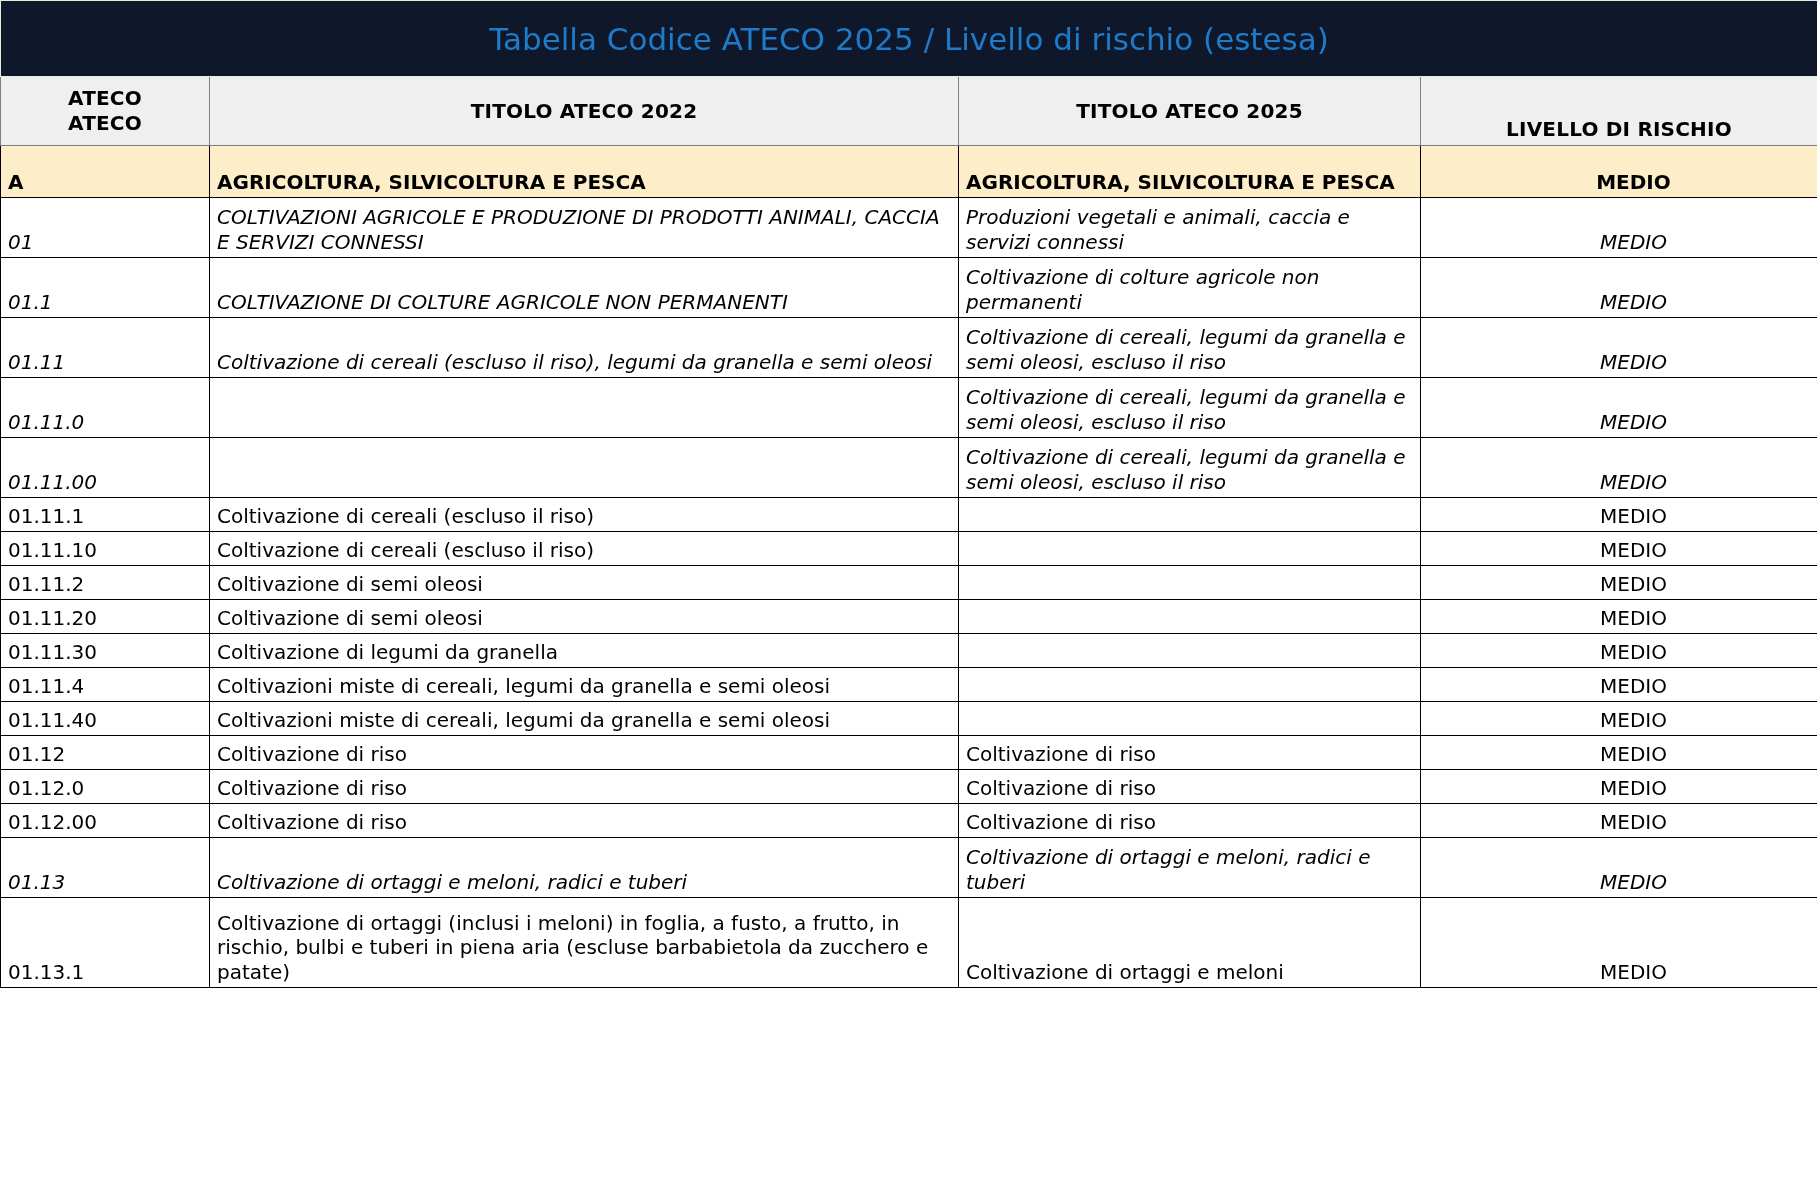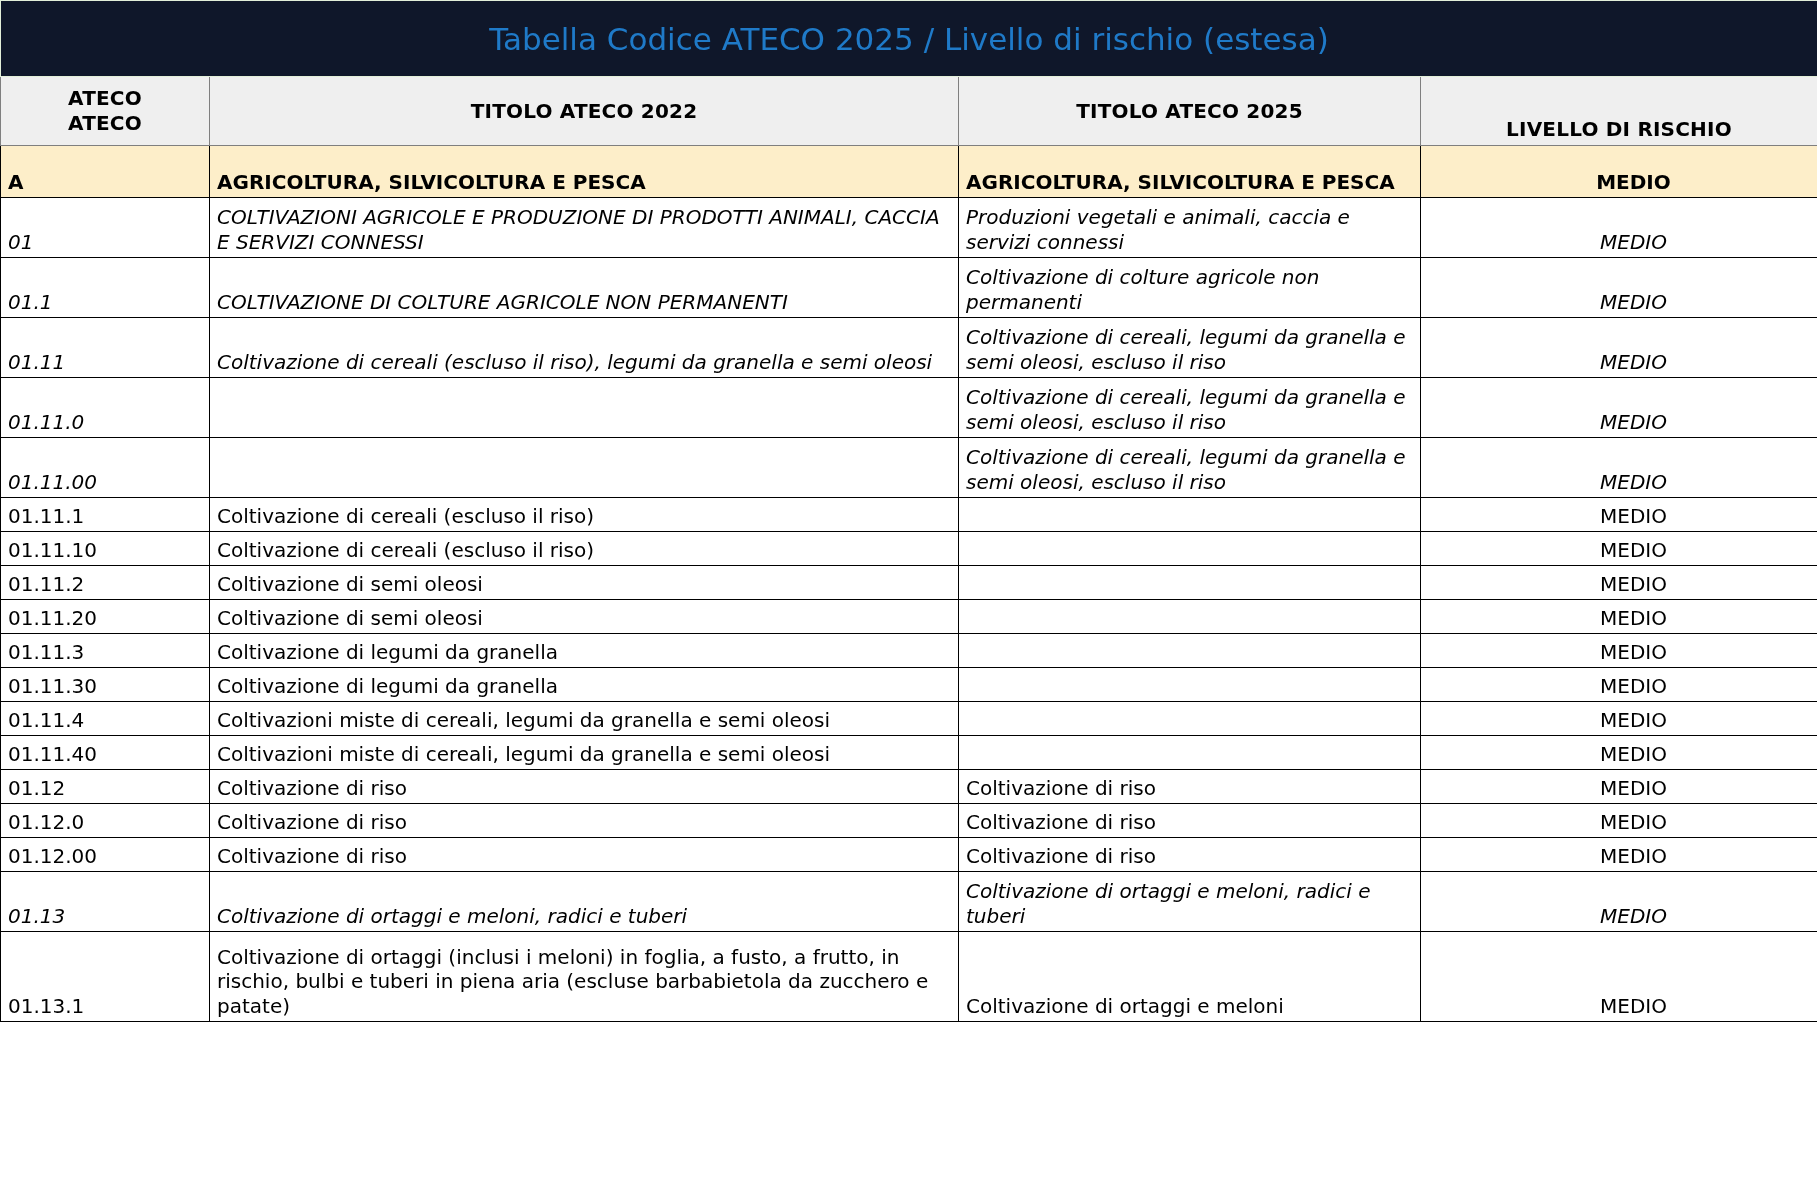--- a/index.html
+++ b/index.html
@@ -172,26 +172,20 @@
           <td class="cell t2025"></td>
           <td class="cell risk">MEDIO</td>
         </tr>
         <tr class="h-short">
           <td class="cell code">01.11.20</td>
           <td class="cell t2022">Coltivazione di semi oleosi</td>
           <td class="cell t2025"></td>
           <td class="cell risk">MEDIO</td>
         </tr>
         <tr class="h-short">
-          <td class="cell code">01.11.3</td>
-          <td class="cell t2022">Coltivazione di legumi da granella</td>
-          <td class="cell t2025"></td>
-          <td class="cell risk">MEDIO</td>
-        </tr>
-        <tr class="h-short">
           <td class="cell code">01.11.30</td>
           <td class="cell t2022">Coltivazione di legumi da granella</td>
           <td class="cell t2025"></td>
           <td class="cell risk">MEDIO</td>
         </tr>
         <tr class="h-short">
           <td class="cell code">01.11.4</td>
           <td class="cell t2022">Coltivazioni miste di cereali, legumi da granella e semi oleosi</td>
           <td class="cell t2025"></td>
           <td class="cell risk">MEDIO</td>

